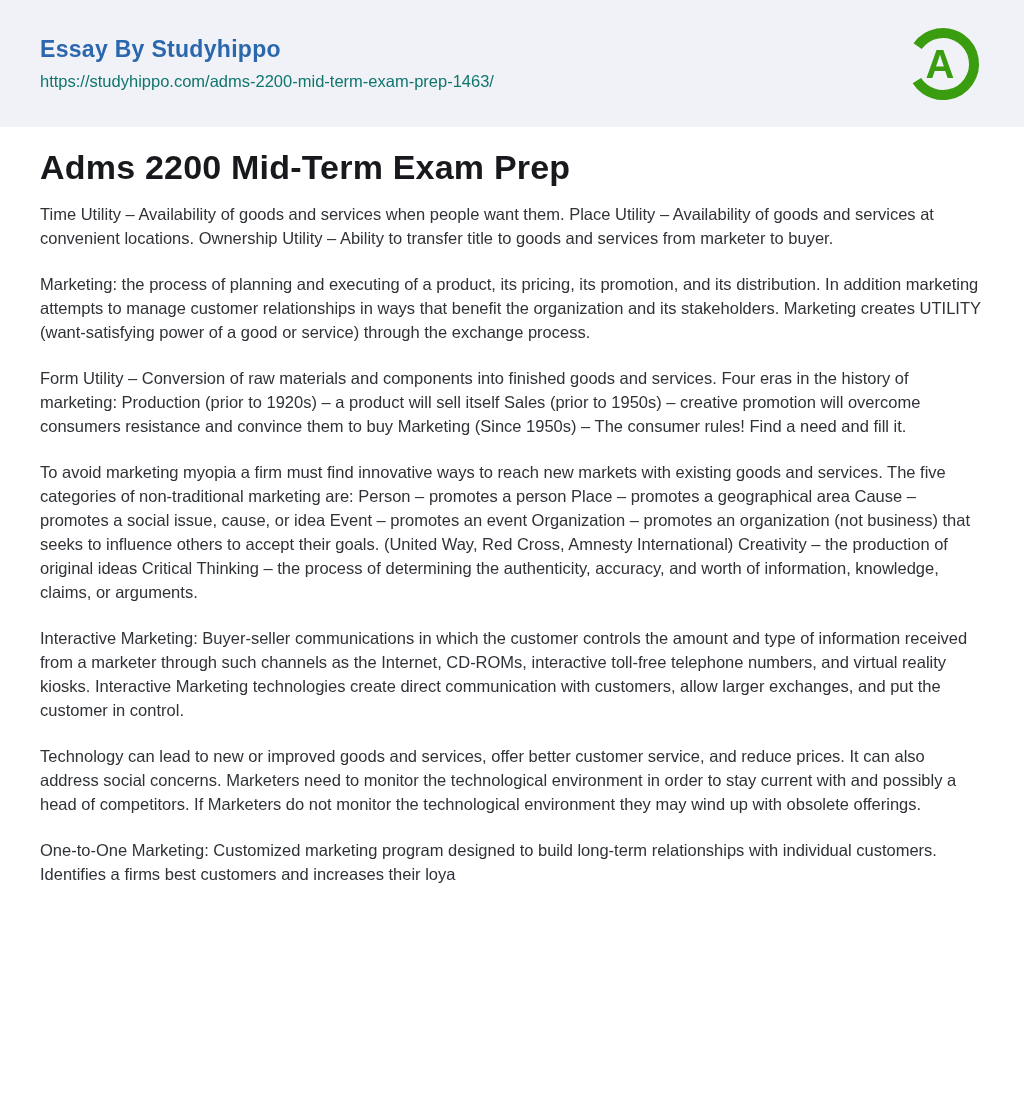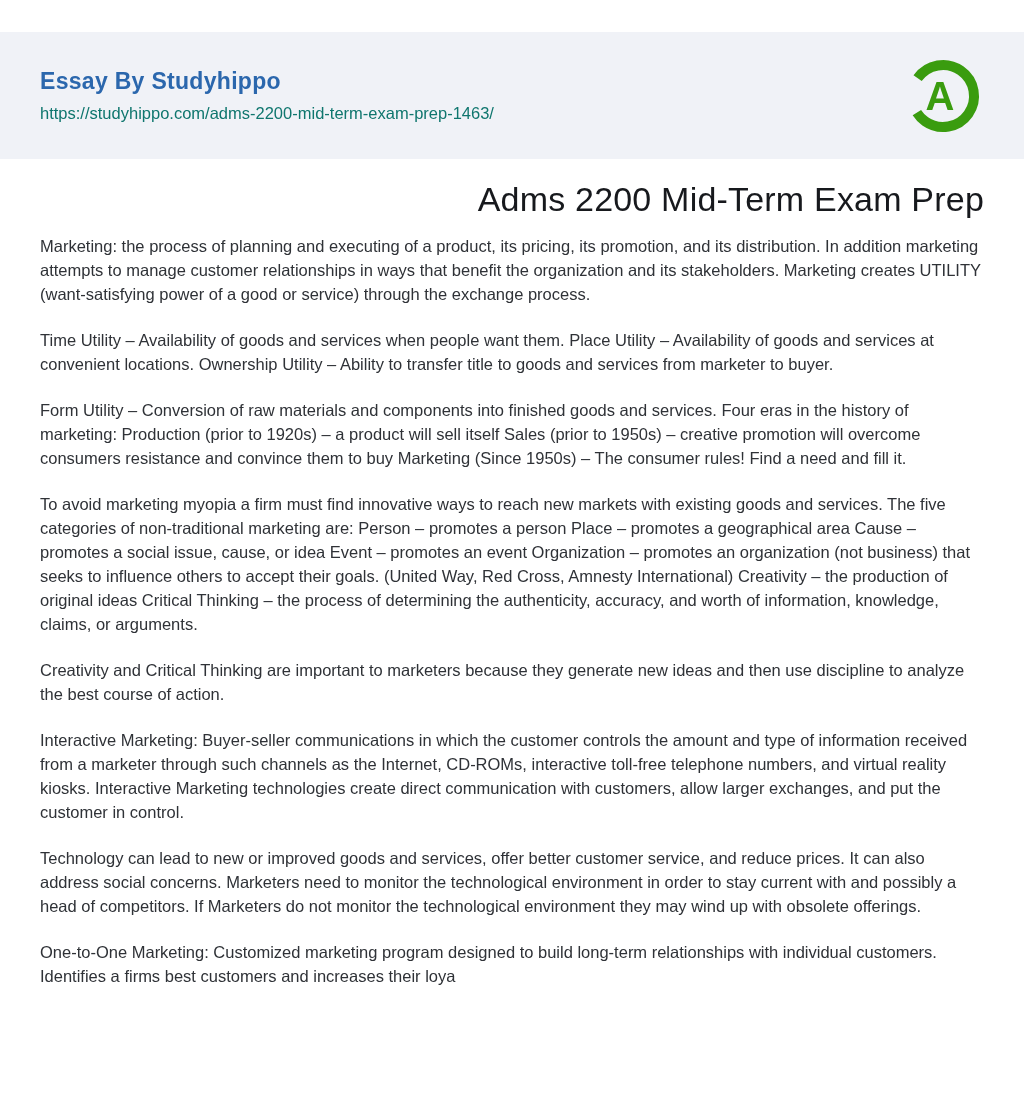--- a/index.html
+++ b/index.html
@@ -13,21 +13,20 @@
     overflow: hidden;
   }
   .header {
     width: 100%;
     height: 127px;
     background: #f0f2f7;
     display: flex;
     align-items: center;
     justify-content: space-between;
     padding: 0 40px;
-    margin-top: 32px;
   }
   .header-left { display: flex; flex-direction: column; gap: 9px; }
   .site-title {
     color: #2b67ad;
     font-size: 23px;
     font-weight: 700;
     letter-spacing: 0.3px;
   }
   .site-url {
     color: #0f766e;
@@ -35,24 +34,23 @@
     font-weight: 400;
     text-decoration: none;
   }
   .logo { width: 84px; height: 86px; display: block; }
   .main {
     padding: 21px 40px 0 40px;
   }
   .essay-title {
     color: #17191d;
     font-size: 34px;
-    font-weight: 400;
+    font-weight: 700;
     letter-spacing: 0.2px;
     margin-bottom: 15px;
-    text-align: right;
   }
   .essay-body p {
     font-size: 16.5px;
     line-height: 24px;
     margin-bottom: 22px;
     color: #2f3237;
   }
 </style>
 </head>
 <body>
@@ -64,22 +62,21 @@
   </div>
   <svg class="logo" viewBox="0 0 84 86" aria-hidden="true">
     <circle cx="43" cy="43" r="31" fill="none" stroke="#3a9c0f" stroke-width="10" stroke-dasharray="158 37" transform="rotate(215 43 43)"></circle>
     <text x="40" y="57" text-anchor="middle" font-family="Liberation Sans, sans-serif" font-size="40" font-weight="700" fill="#3a9c0f">A</text>
   </svg>
 </div>
 
 <div class="main">
   <h1 class="essay-title">Adms 2200 Mid-Term Exam Prep</h1>
   <div class="essay-body">
+    <p>Time Utility – Availability of goods and services when people want them. Place Utility – Availability of goods and services at convenient locations. Ownership Utility – Ability to transfer title to goods and services from marketer to buyer.</p>
     <p>Marketing: the process of planning and executing of a product, its pricing, its promotion, and its distribution. In addition marketing attempts to manage customer relationships in ways that benefit the organization and its stakeholders. Marketing creates UTILITY (want-satisfying power of a good or service) through the exchange process.</p>
-    <p>Time Utility – Availability of goods and services when people want them. Place Utility – Availability of goods and services at convenient locations. Ownership Utility – Ability to transfer title to goods and services from marketer to buyer.</p>
     <p>Form Utility – Conversion of raw materials and components into finished goods and services. Four eras in the history of marketing: Production (prior to 1920s) – a product will sell itself Sales (prior to 1950s) – creative promotion will overcome consumers resistance and convince them to buy Marketing (Since 1950s) – The consumer rules! Find a need and fill it.</p>
     <p>To avoid marketing myopia a firm must find innovative ways to reach new markets with existing goods and services. The five categories of non-traditional marketing are: Person – promotes a person Place – promotes a geographical area Cause – promotes a social issue, cause, or idea Event – promotes an event Organization – promotes an organization (not business) that seeks to influence others to accept their goals. (United Way, Red Cross, Amnesty International) Creativity – the production of original ideas Critical Thinking – the process of determining the authenticity, accuracy, and worth of information, knowledge, claims, or arguments.</p>
-    <p>Creativity and Critical Thinking are important to marketers because they generate new ideas and then use discipline to analyze the best course of action.</p>
     <p>Interactive Marketing: Buyer-seller communications in which the customer controls the amount and type of information received from a marketer through such channels as the Internet, CD-ROMs, interactive toll-free telephone numbers, and virtual reality kiosks. Interactive Marketing technologies create direct communication with customers, allow larger exchanges, and put the customer in control.</p>
     <p>Technology can lead to new or improved goods and services, offer better customer service, and reduce prices. It can also address social concerns. Marketers need to monitor the technological environment in order to stay current with and possibly a head of competitors. If Marketers do not monitor the technological environment they may wind up with obsolete offerings.</p>
     <p>One-to-One Marketing: Customized marketing program designed to build long-term relationships with individual customers. Identifies a firms best customers and increases their loya</p>
   </div>
 </div>
 
 </body></html>

